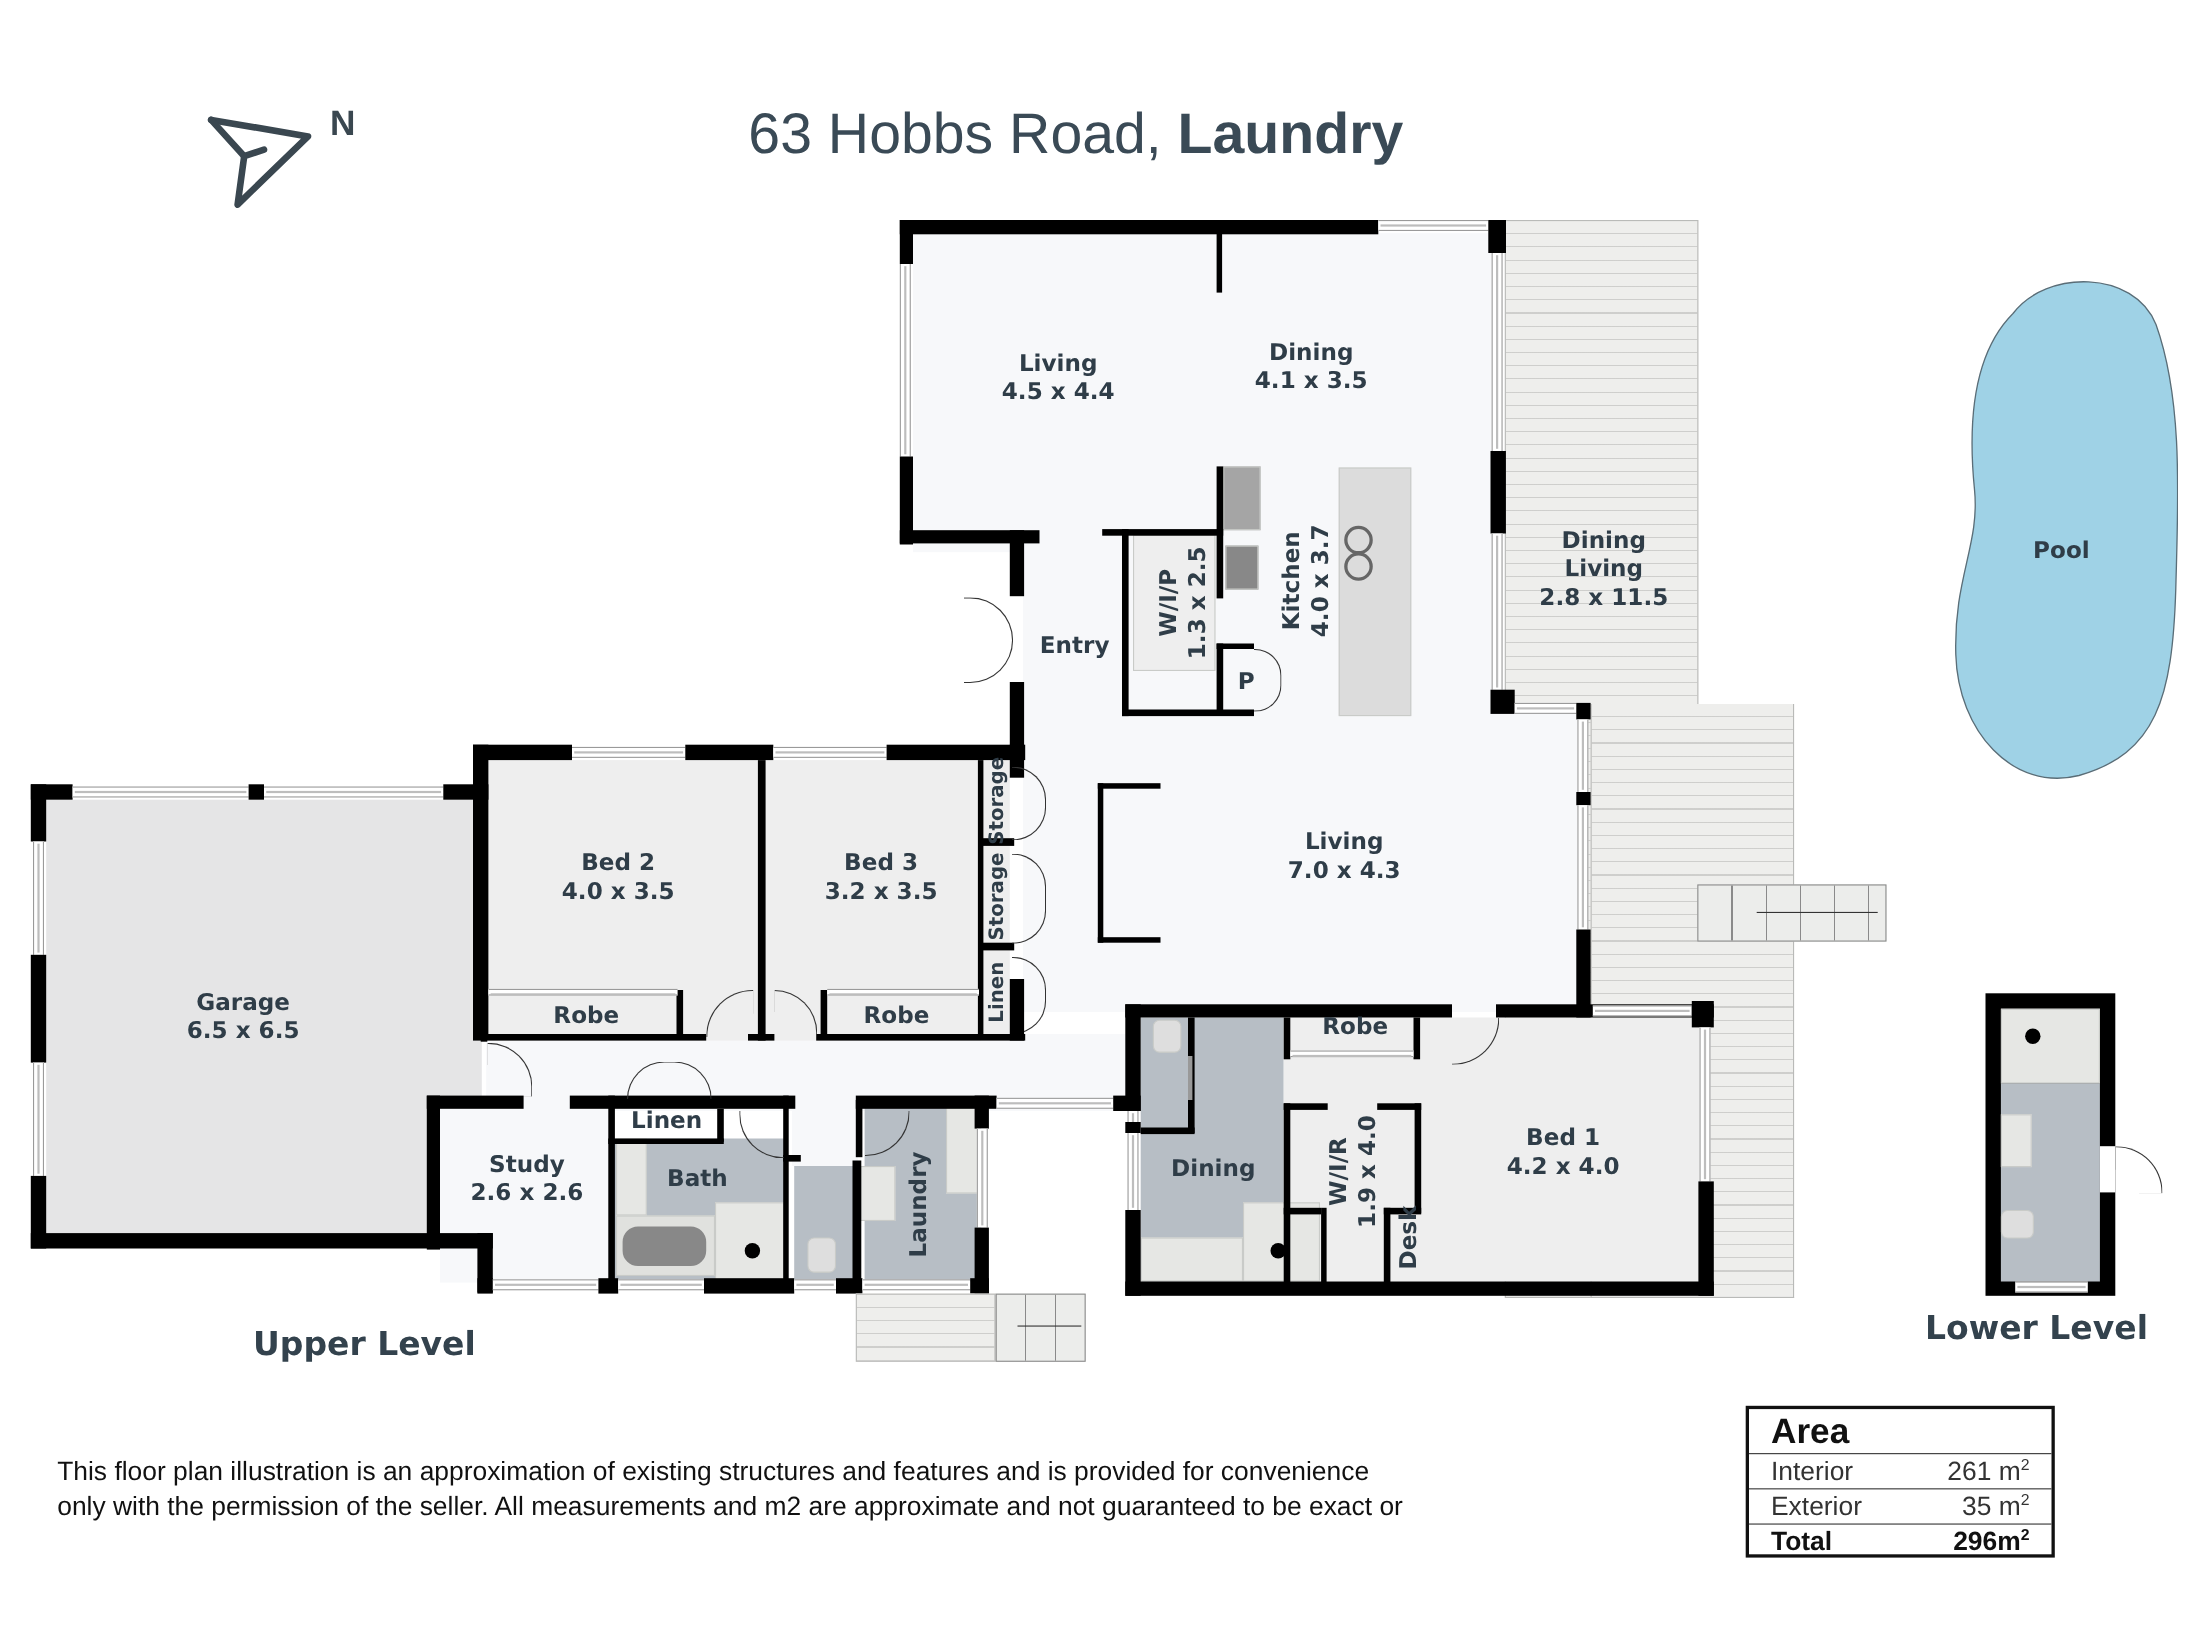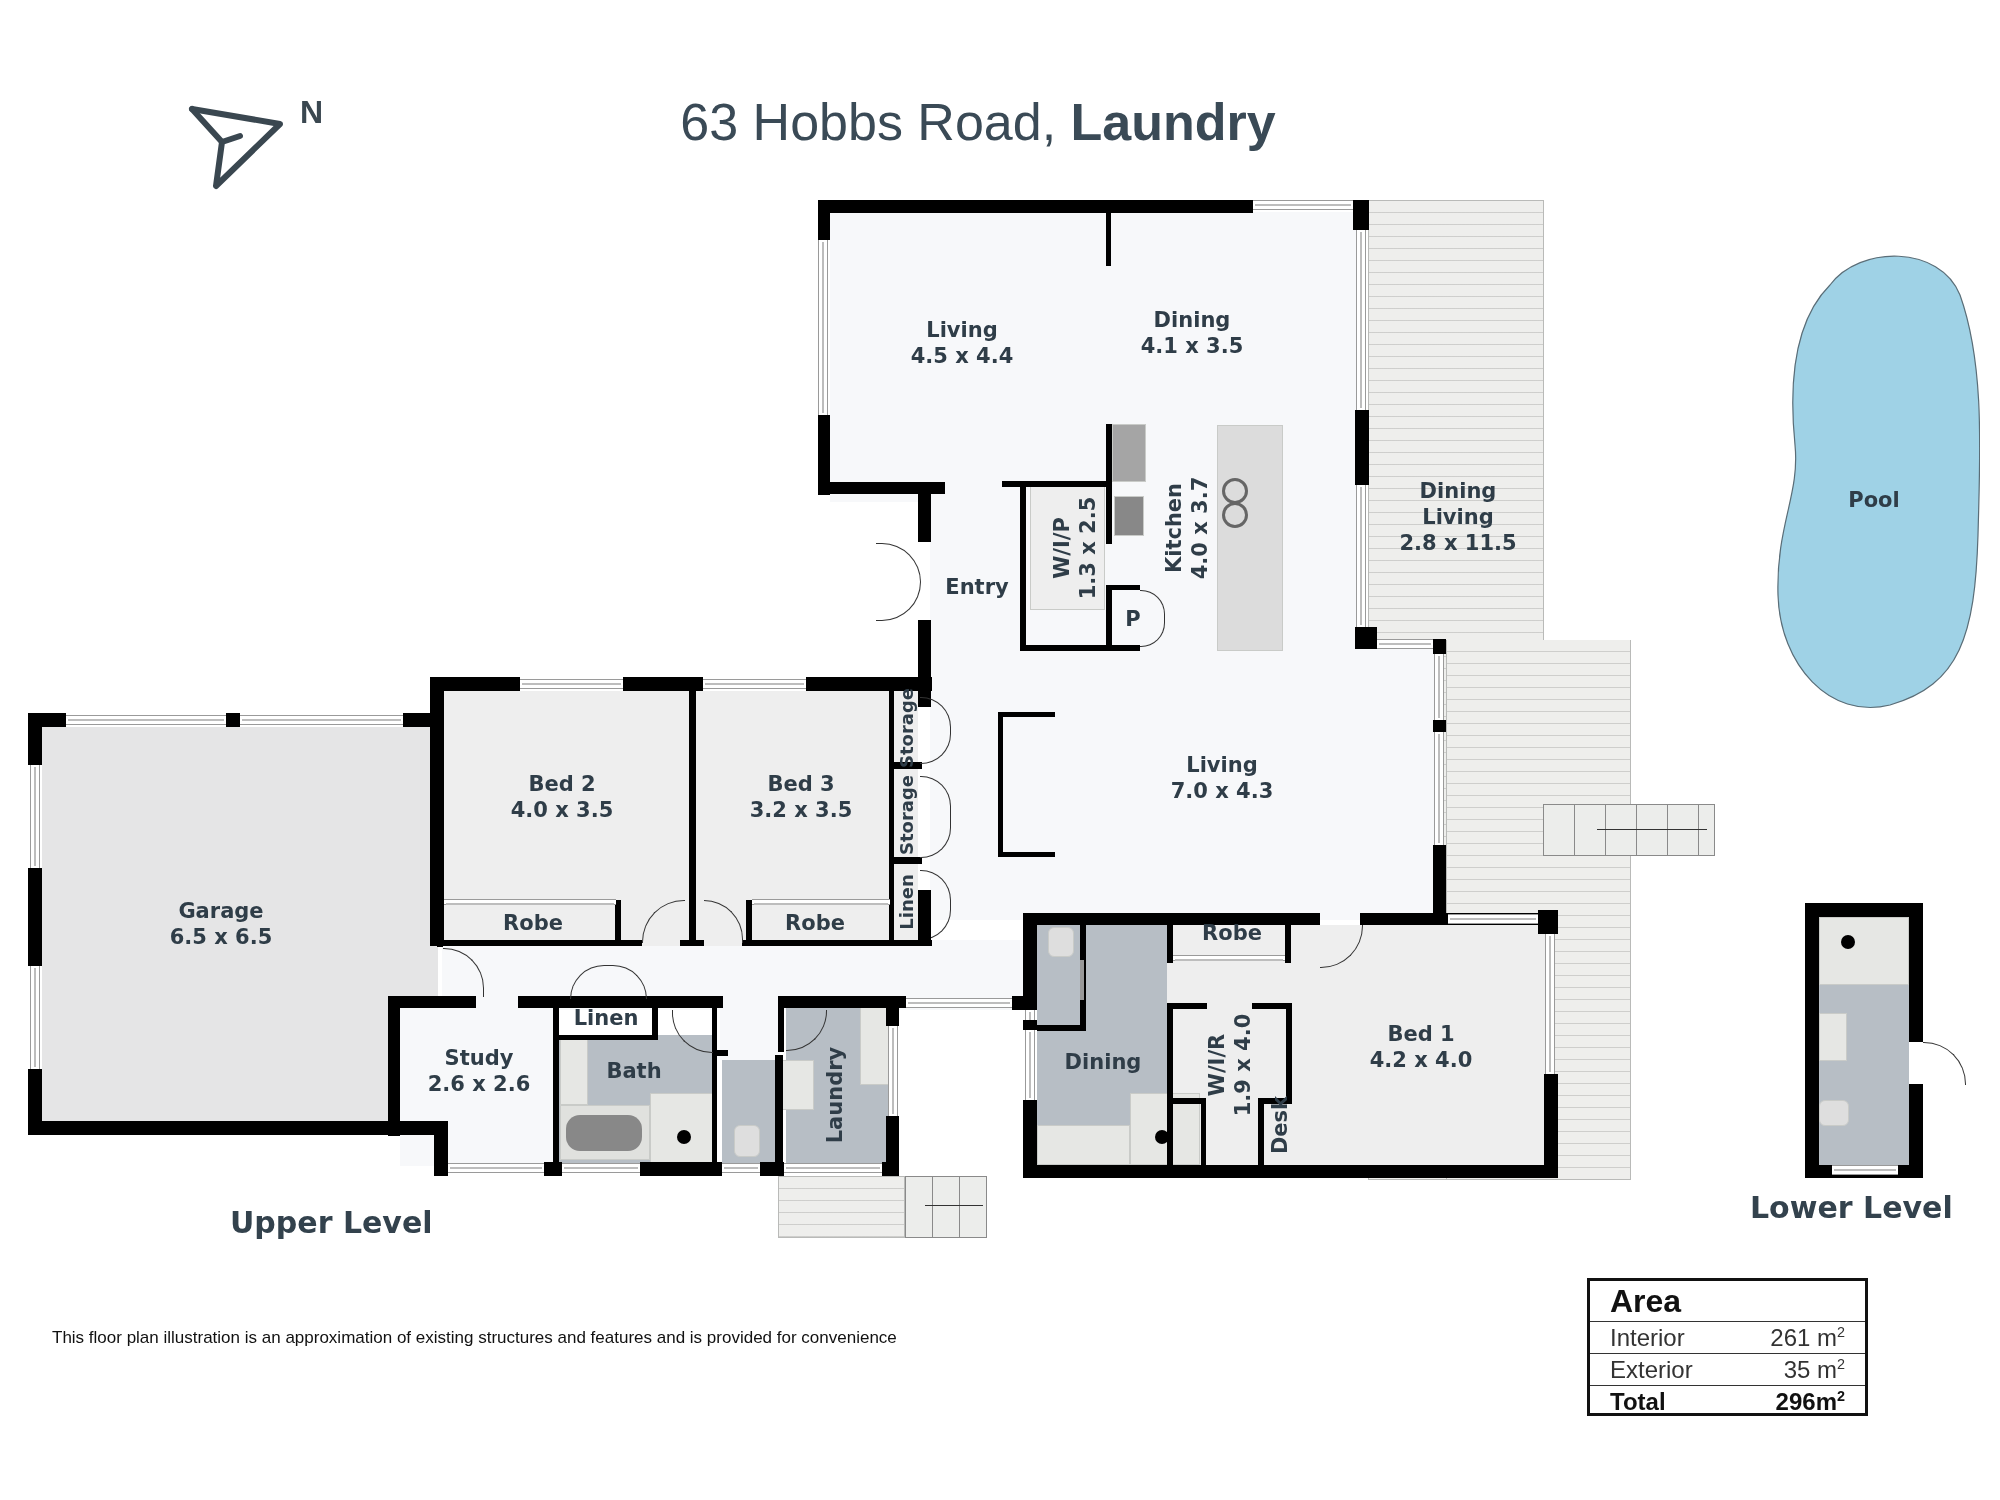--- a/index.html
+++ b/index.html
@@ -21,21 +21,21 @@
   .window-v::after { content:""; position:absolute; top:2px; bottom:2px; left:3px; width:2px; background:#bdbdbd; }
   .label { position:absolute; text-align:center; font-weight:bold; font-size:21px; line-height:26px; color:#2f3d48; white-space:nowrap; transform:translate(-50%, -50%); }
   .label.vert { transform:translate(-50%, -50%) rotate(-90deg); }
   .stairs { position:absolute; background:#ecedeb; border:1px solid #8a8a8a; box-sizing:border-box;
             background-image: repeating-linear-gradient(90deg, rgba(0,0,0,0) 0 30px, #8a8a8a 30px 31px); }
   .stairs-h { position:absolute; background:#ecedeb; border:1px solid #8a8a8a; box-sizing:border-box;
             background-image: repeating-linear-gradient(90deg, rgba(0,0,0,0) 0 26px, #8a8a8a 26px 27px); }
   .title { position:absolute; left:0; width:1956px; top:92px; text-align:center; font-family:"Liberation Sans", sans-serif; font-size:52px; color:#3a4a56; }
   .title .bold { font-weight:bold; }
   .level-label { position:absolute; font-weight:bold; font-size:30px; color:#33424d; }
-  .disclaimer { position:absolute; left:52px; top:1322px; width:1460px; font-family:"Liberation Sans", sans-serif; font-size:17px; line-height:32px; color:#111; }
+  .disclaimer { position:absolute; left:52px; top:1322px; width:1460px; font-family:"Liberation Sans", sans-serif; font-size:24px; line-height:32px; color:#111; }
   .area-box { position:absolute; left:1587px; top:1278px; width:281px; height:138px; border:3px solid #111; box-sizing:border-box; font-family:"Liberation Sans", sans-serif; }
   .area-row { display:flex; justify-content:space-between; align-items:center; padding:0 20px; border-top:1px solid #333; height:31px; font-size:24px; color:#333; }
   .area-head { height:40px; padding:0 20px; font-size:32px; font-weight:bold; color:#111; display:flex; align-items:center; }
   .area-row.total { font-weight:bold; color:#111; }
   sup { font-size:60%; }
 </style>
 </head>
 <body>
 
 <svg class="abs" style="left:180px;top:95px;" width="120" height="100" viewBox="180 95 120 100">
@@ -317,20 +317,21 @@
 <div class="label" style="left:1421px;top:1047px;">
   <div>Bed 1</div>
   <div>4.2 x 4.0</div>
 </div>
 
 <div class="level-label" style="left:230px;top:1205px;">Upper Level</div>
 <div class="level-label" style="left:1750px;top:1190px;">Lower Level</div>
 
 <div class="disclaimer">
   <div>This floor plan illustration is an approximation of existing structures and features and is provided for convenience</div>
+  <div>only with the permission of the seller. All measurements and m2 are approximate and not guaranteed to be exact or</div>
 </div>
 
 <div class="area-box">
   <div class="area-head">Area</div>
   <div class="area-row">
     <span>Interior</span>
     <span><span>261 m</span><sup>2</sup></span>
   </div>
   <div class="area-row">
     <span>Exterior</span>

